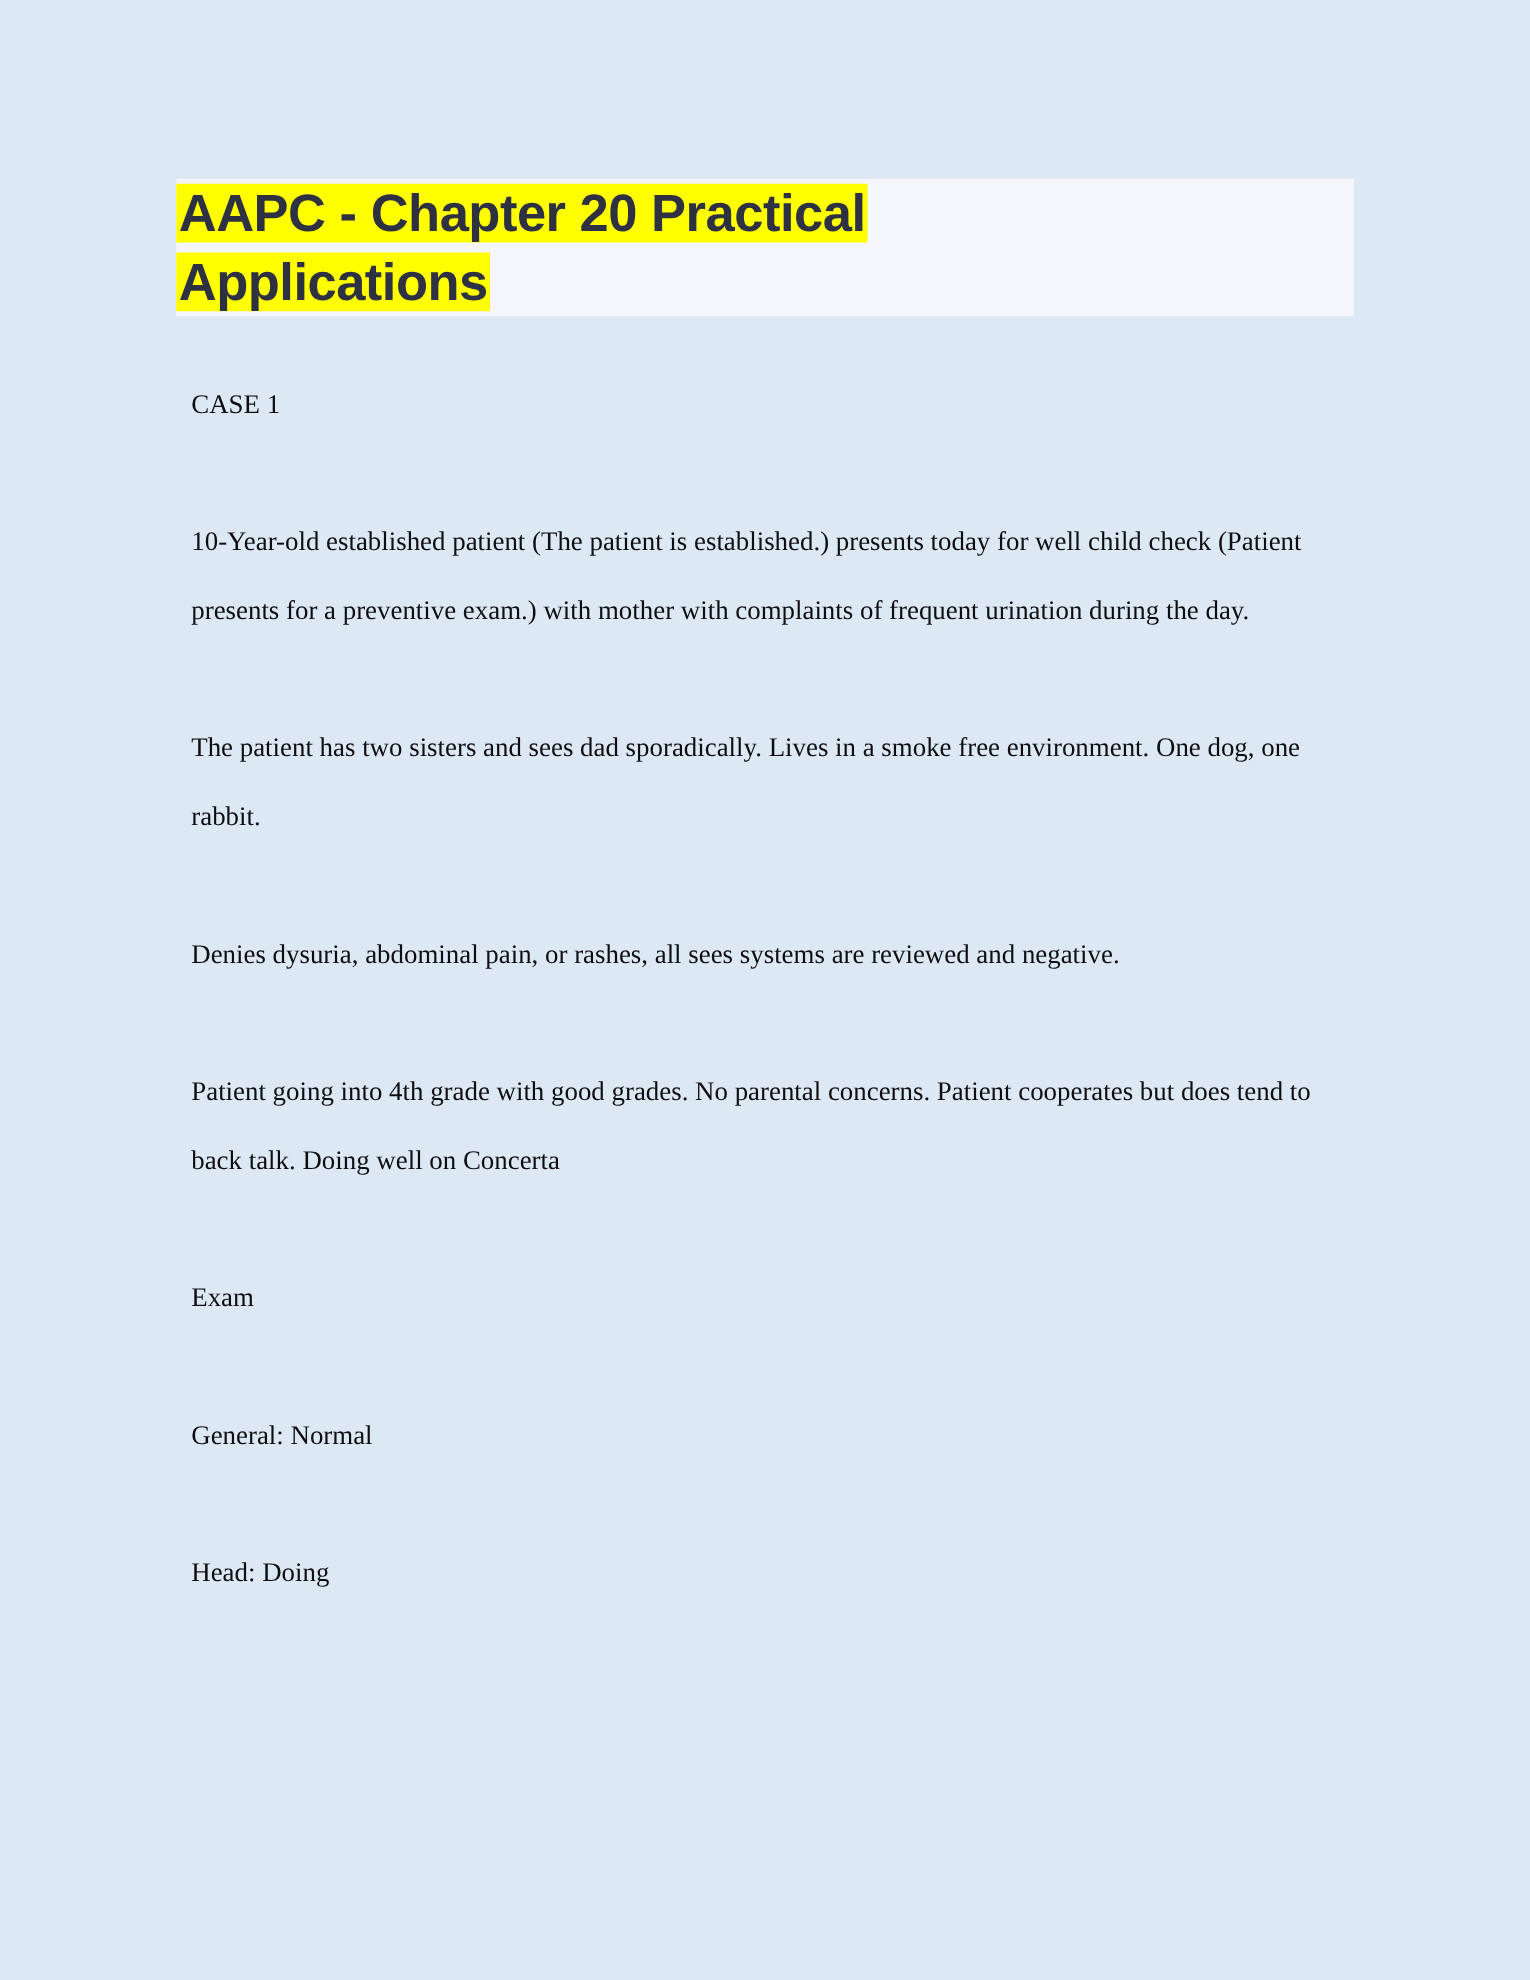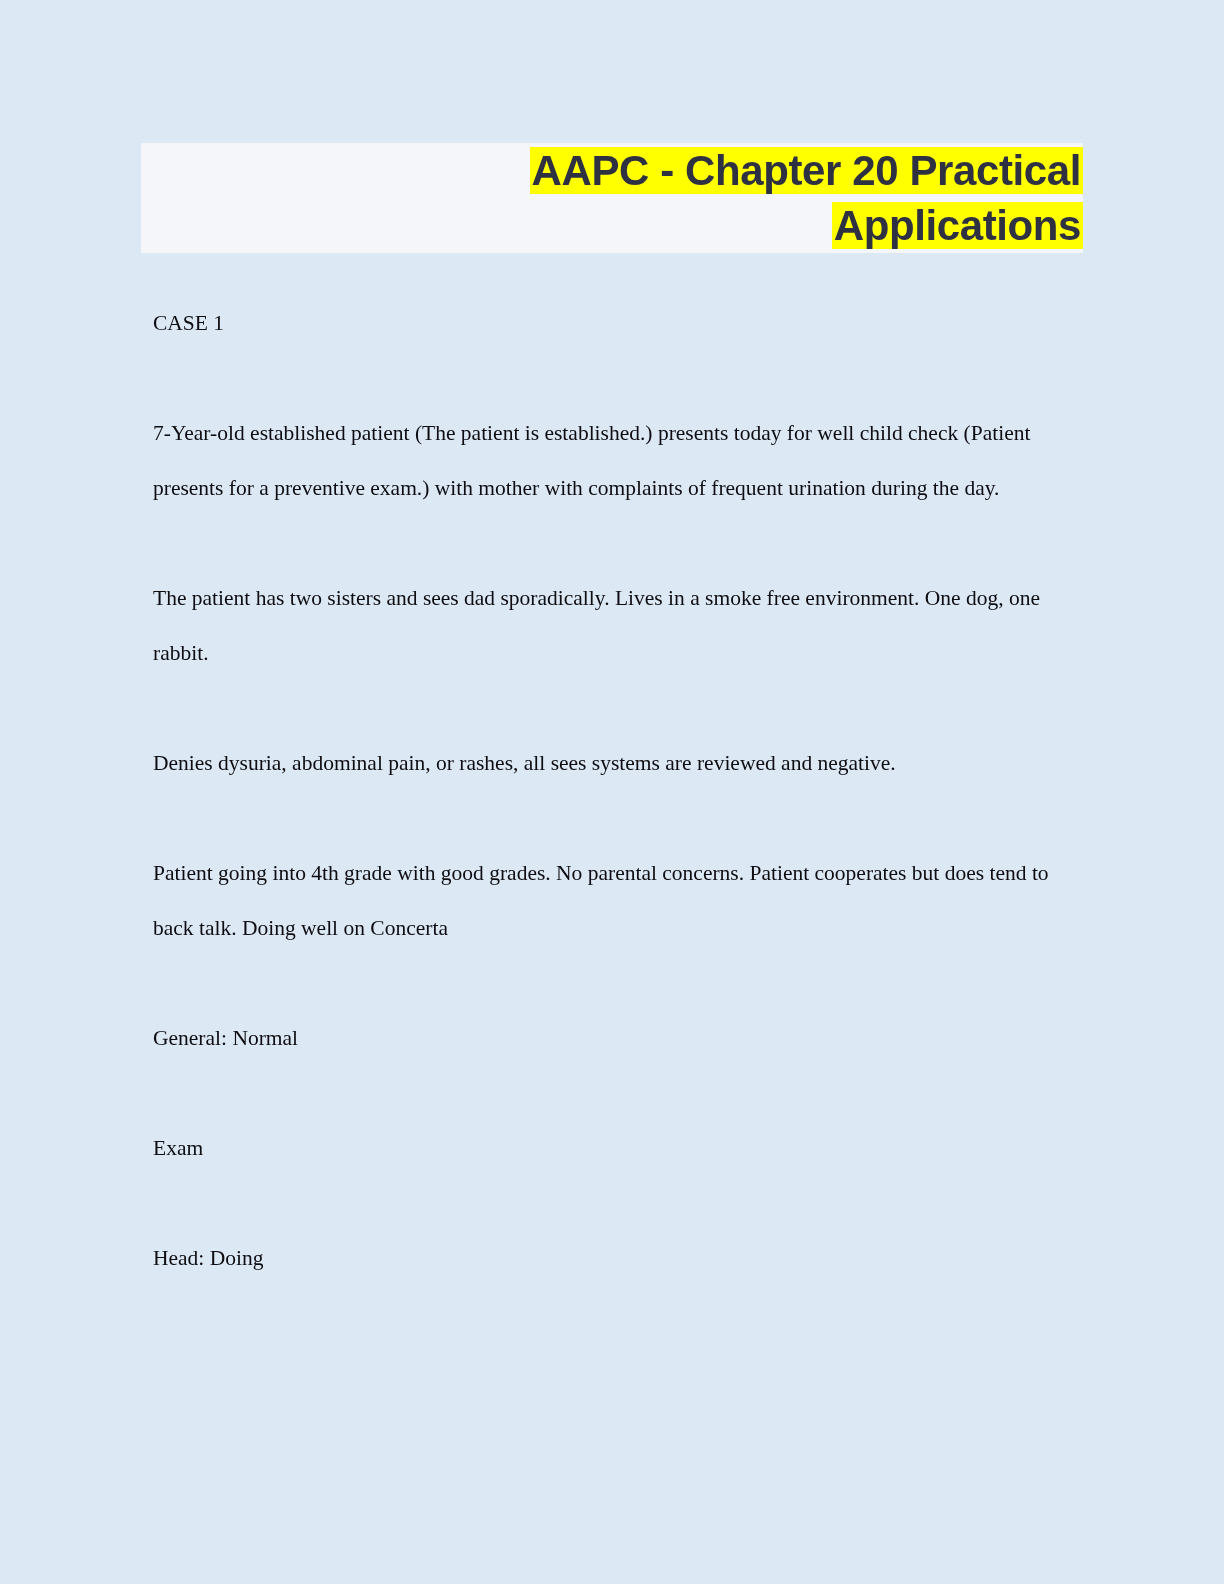--- a/index.html
+++ b/index.html
@@ -43,21 +43,21 @@
     color: #2d3142;
     text-align: center;
     letter-spacing: -0.4px;
     margin: 0;
     padding: 0;
     width: 100%;
   }
   .title-line {
     display: block;
     width: 100%;
-    text-align: right;
+    text-align: left;
   }
   .hl {
     background: #ffff00;
     padding: 0 2px;
     box-decoration-break: clone;
     -webkit-box-decoration-break: clone;
   }
 
   
   .doc-body {
@@ -87,22 +87,22 @@
 
   <div class="title-banner">
     <h1 class="title-text">
       <span class="title-line"><span class="hl">AAPC - Chapter 20 Practical</span></span>
       <span class="title-line"><span class="hl">Applications</span></span>
     </h1>
   </div>
 
   <div class="doc-body">
     <p class="para">CASE 1</p>
-    <p class="para">7-Year-old established patient (The patient is established.) presents today for well child check (Patient presents for a preventive exam.) with mother with complaints of frequent urination during the day.</p>
+    <p class="para">10-Year-old established patient (The patient is established.) presents today for well child check (Patient presents for a preventive exam.) with mother with complaints of frequent urination during the day.</p>
     <p class="para">The patient has two sisters and sees dad sporadically. Lives in a smoke free environment. One dog, one rabbit.</p>
     <p class="para">Denies dysuria, abdominal pain, or rashes, all sees systems are reviewed and negative.</p>
     <p class="para">Patient going into 4th grade with good grades. No parental concerns. Patient cooperates but does tend to back talk. Doing well on Concerta</p>
+    <p class="para">Exam</p>
     <p class="para">General: Normal</p>
-    <p class="para">Exam</p>
     <p class="para">Head: Doing</p>
   </div>
 
 </div>
 
 </body></html>

